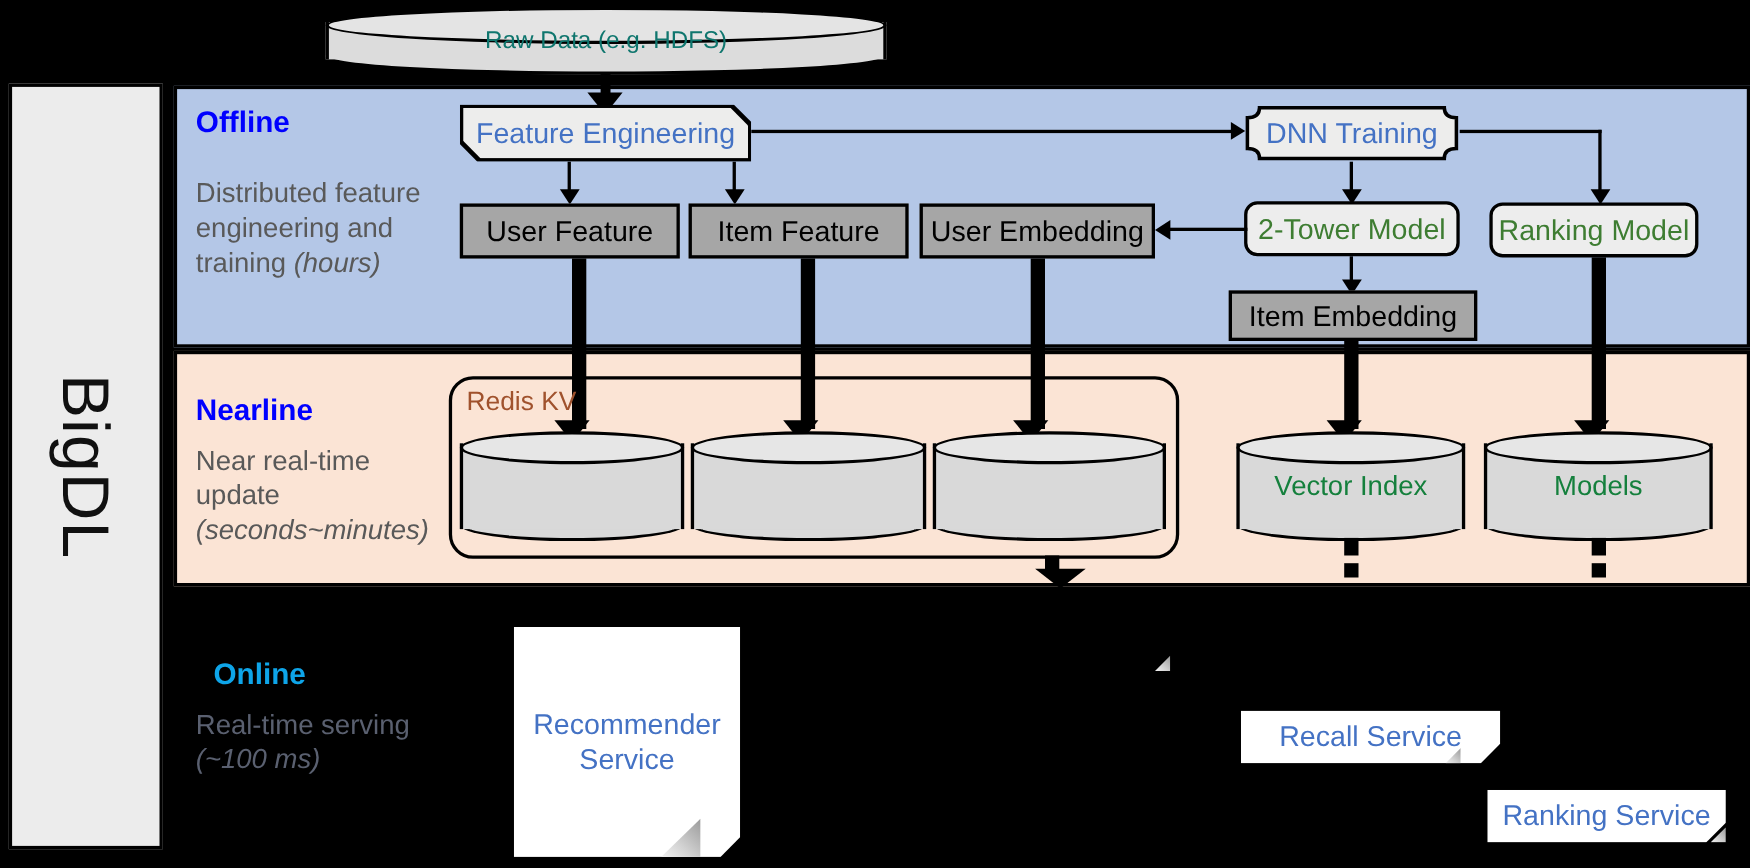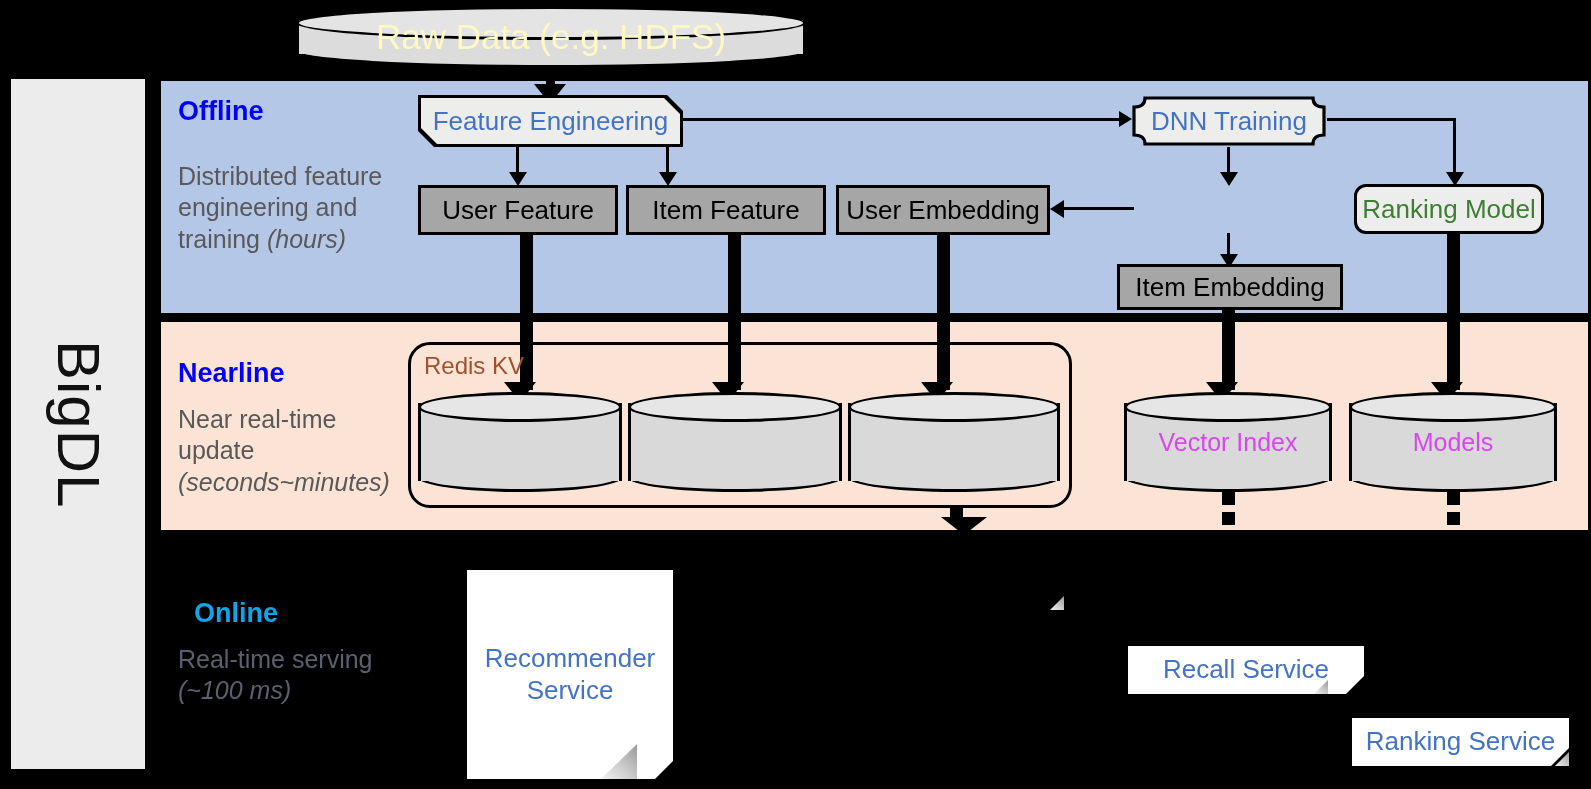--- a/index.html
+++ b/index.html
@@ -49,28 +49,28 @@
 
   
   .cyl{position:absolute;}
   .cyl .body{position:absolute;left:0;right:0;top:11px;bottom:11px;background:#d9d9d9;
              border-left:3px solid #000;border-right:3px solid #000;}
   .cyl .top{position:absolute;left:0;right:0;top:0;height:24px;background:#e6e6e6;
             border:3px solid #000;border-radius:50%;}
   .cyl .bot{position:absolute;left:0;right:0;bottom:0;height:24px;background:#d9d9d9;
             border:3px solid #000;border-radius:50%;border-top-color:transparent;}
   .cyl .cap{position:absolute;left:0;right:0;top:0;bottom:0;display:flex;align-items:center;
-            justify-content:center;font-size:25px;color:#d946ef;white-space:nowrap;}
+            justify-content:center;font-size:25px;color:#15803d;white-space:nowrap;}
 
   
   #rawdata{left:296px;top:6px;width:510px;height:62px;}
   #rawdata .body{top:14px;bottom:14px;background:#dcdcdc;}
   #rawdata .top{height:28px;background:#e4e4e4;}
   #rawdata .bot{height:28px;background:#dcdcdc;}
-  #rawdata .cap{font-size:35px;color:#fef9c3;}
+  #rawdata .cap{font-size:22px;color:#0f766e;}
 
   
   #redis-box{left:408px;top:342px;width:664px;height:166px;border:3px solid #000;border-radius:22px;background:transparent;}
   #redis-label{left:424px;top:352px;font-size:24px;color:#a0522d;white-space:nowrap;}
 
   
   .doc{background:#fff;position:absolute;display:flex;align-items:center;justify-content:center;text-align:center;
        font-size:26px;color:#4472c4;line-height:1.2;
        clip-path:polygon(0 0,100% 0,100% calc(100% - 18px),calc(100% - 18px) 100%,0 100%);}
   .curl{position:absolute;width:18px;height:18px;background:linear-gradient(225deg,#9a9a9a 0%,#d2d2d2 60%,#f2f2f2 100%);
@@ -145,20 +145,23 @@
   <div class="abs gray-box" style="left:418px;top:185px;width:200px;height:50px;">
     <span>User Feature</span>
     </div>
   <div class="abs gray-box" style="left:626px;top:185px;width:200px;height:50px;">
     <span>Item Feature</span>
     </div>
   <div class="abs gray-box" style="left:836px;top:185px;width:214px;height:50px;">
     <span>User Embedding</span>
     </div>
 
+  <div class="abs round-box" style="left:1131px;top:183px;width:196px;height:50px;">
+    <span class="green-text">2-Tower Model</span>
+    </div>
   <div class="abs round-box" style="left:1354px;top:184px;width:190px;height:50px;">
     <span class="green-text">Ranking Model</span>
     </div>
 
   <div class="ln-h" style="left:1062px;top:207px;width:72px;height:3px;"></div>
   <div class="ar-l" style="left:1050px;top:200px;"></div>
 
   <div class="ln-v" style="left:1227px;top:233px;width:3px;height:26px;"></div>
   <div class="ar-d" style="left:1220px;top:254px;"></div>
 

